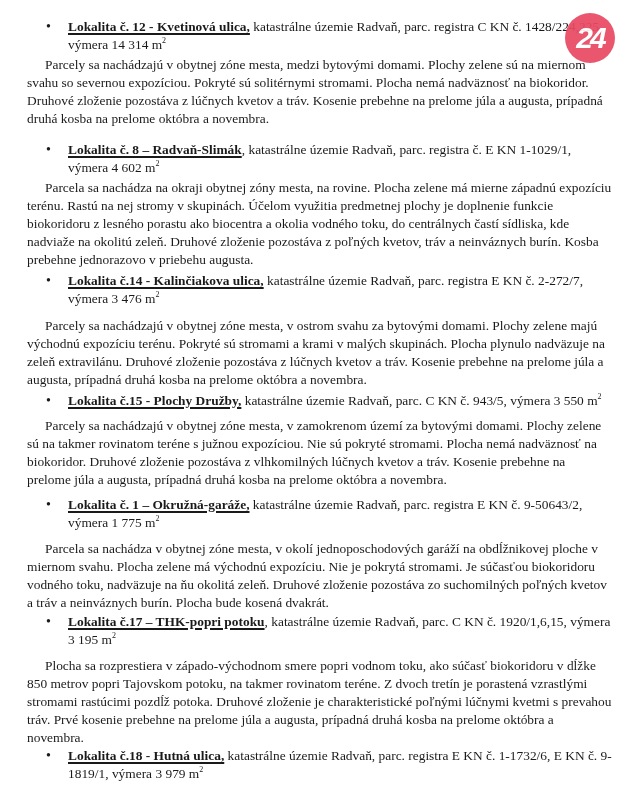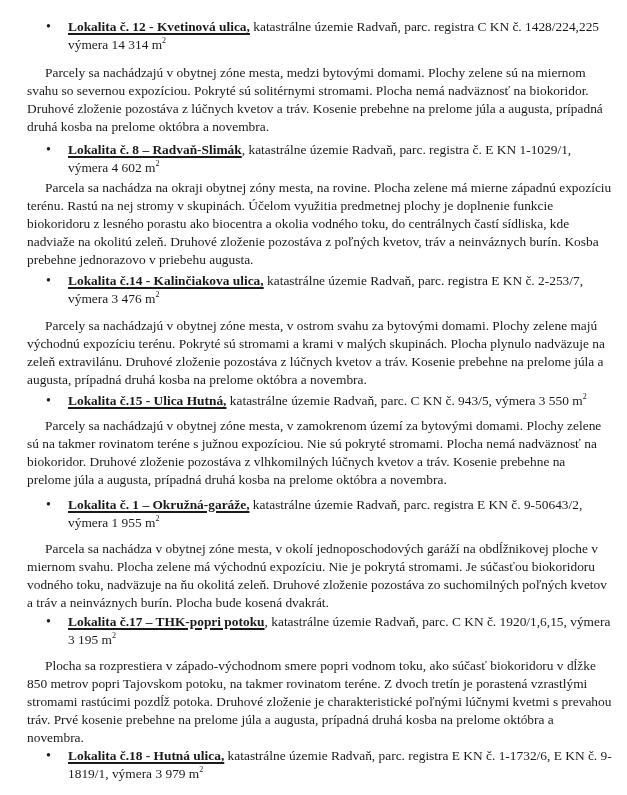--- a/index.html
+++ b/index.html
@@ -32,55 +32,58 @@
 </head>
 <body>
 
 <div class="page">
 
   <div class="item" style="top:18px">
     <span class="bullet">•</span>
     <span class="title">Lokalita č. 12 - Kvetinová ulica,</span><span> katastrálne územie Radvaň, parc. registra C KN č. 1428/224,225</span><br>
     <span>výmera  14 314 m</span><sup>2</sup>
   </div>
-  <div class="para" style="top:64px">Parcely sa nachádzajú v obytnej zóne mesta, medzi bytovými domami. Plochy zelene sú na miernom svahu so severnou expozíciou. Pokryté sú solitérnymi stromami. Plocha nemá nadväznosť na biokoridor. Druhové zloženie pozostáva z lúčnych kvetov a tráv. Kosenie prebehne na prelome júla a augusta, prípadná druhá kosba na prelome októbra a novembra.</div>
+  <div class="para" style="top:56px">Parcely sa nachádzajú v obytnej zóne mesta, medzi bytovými domami. Plochy zelene sú na miernom svahu so severnou expozíciou. Pokryté sú solitérnymi stromami. Plocha nemá nadväznosť na biokoridor. Druhové zloženie pozostáva z lúčnych kvetov a tráv. Kosenie prebehne na prelome júla a augusta, prípadná druhá kosba na prelome októbra a novembra.</div>
 
   <div class="item" style="top:141px">
     <span class="bullet">•</span>
     <span class="title">Lokalita č. 8 – Radvaň-Slimák</span><span>, katastrálne územie Radvaň, parc. registra č. E KN 1-1029/1,</span><br>
     <span>výmera 4 602 m</span><sup>2</sup>
   </div>
   <div class="para" style="top:179px">Parcela sa nachádza na okraji obytnej zóny mesta, na rovine. Plocha zelene má mierne západnú expozíciu terénu.  Rastú na nej stromy v skupinách. Účelom využitia predmetnej plochy je doplnenie funkcie biokoridoru z lesného porastu ako biocentra a okolia vodného toku, do centrálnych častí sídliska, kde nadviaže na okolitú zeleň. Druhové zloženie pozostáva z poľných kvetov, tráv a neinváznych burín. Kosba prebehne jednorazovo v priebehu augusta.</div>
 
   <div class="item" style="top:272px">
     <span class="bullet">•</span>
-    <span class="title">Lokalita č.14 - Kalinčiakova ulica,</span><span> katastrálne územie Radvaň, parc. registra E KN č. 2-253/7,</span><br>
+    <span class="title">Lokalita č.14 - Kalinčiakova ulica,</span><span> katastrálne územie Radvaň, parc. registra E KN č. 2-272/7,</span><br>
     <span>výmera   3 476 m</span><sup>2</sup>
   </div>
   <div class="para" style="top:317px">Parcely sa nachádzajú v obytnej zóne mesta, v ostrom svahu za bytovými domami. Plochy zelene majú východnú expozíciu terénu. Pokryté sú stromami a krami v malých skupinách. Plocha plynulo nadväzuje na zeleň extravilánu. Druhové zloženie pozostáva z lúčnych kvetov a tráv. Kosenie prebehne na prelome júla a augusta, prípadná druhá kosba na prelome októbra a novembra.</div>
 
   <div class="item" style="top:392px">
     <span class="bullet">•</span>
-    <span class="title">Lokalita č.15 - Ulica Hutná,</span><span> katastrálne územie Radvaň, parc. C KN č. 943/5, výmera 3 550 m</span><sup>2</sup>
+    <span class="title">Lokalita č.15 - Plochy Družby,</span><span> katastrálne územie Radvaň, parc. C KN č. 943/5, výmera 3 550 m</span><sup>2</sup>
   </div>
   <div class="para" style="top:417px">Parcely sa nachádzajú v obytnej zóne mesta, v zamokrenom území za bytovými domami. Plochy zelene sú na takmer rovinatom teréne s južnou expozíciou. Nie sú pokryté stromami. Plocha nemá nadväznosť na biokoridor. Druhové zloženie pozostáva z vlhkomilných lúčnych kvetov a tráv. Kosenie prebehne na prelome júla a augusta, prípadná druhá kosba na prelome októbra a novembra.</div>
 
   <div class="item" style="top:496px">
     <span class="bullet">•</span>
     <span class="title">Lokalita č. 1 – Okružná-garáže,</span><span> katastrálne územie Radvaň, parc. registra E KN č. 9-50643/2,</span><br>
-    <span>výmera 1 955 m</span><sup>2</sup>
+    <span>výmera 1 775 m</span><sup>2</sup>
   </div>
   <div class="para" style="top:540px">Parcela sa nachádza v obytnej zóne mesta, v okolí jednoposchodových garáží na obdĺžnikovej ploche v miernom svahu. Plocha zelene má východnú expozíciu. Nie je pokrytá stromami. Je súčasťou biokoridoru vodného toku, nadväzuje na ňu okolitá zeleň. Druhové zloženie pozostáva zo suchomilných poľných kvetov a tráv a neinváznych burín. Plocha bude kosená dvakrát.</div>
 
   <div class="item" style="top:613px">
     <span class="bullet">•</span>
     <span class="title">Lokalita č.17 – THK-popri potoku</span><span>, katastrálne územie Radvaň, parc. C KN č. 1920/1,6,15, výmera</span><br>
     <span>3 195 m</span><sup>2</sup>
   </div>
   <div class="para" style="top:657px">Plocha sa rozprestiera v západo-východnom smere popri vodnom toku, ako súčasť biokoridoru v dĺžke 850 metrov popri Tajovskom potoku, na takmer rovinatom teréne.  Z dvoch tretín je porastená vzrastlými stromami rastúcimi pozdĺž potoka. Druhové zloženie je charakteristické poľnými lúčnymi kvetmi s prevahou tráv. Prvé kosenie prebehne na prelome júla a augusta, prípadná druhá kosba na prelome októbra a novembra.</div>
 
   <div class="item" style="top:747px">
     <span class="bullet">•</span>
     <span class="title">Lokalita č.18 - Hutná ulica,</span><span> katastrálne územie Radvaň, parc. registra E KN č. 1-1732/6, E KN č. 9-</span><br>
     <span>1819/1, výmera  3 979 m</span><sup>2</sup>
   </div>
 
+  <div class="logo">
+    <span>24</span>
+  </div>
 </div>
 
 </body></html>

